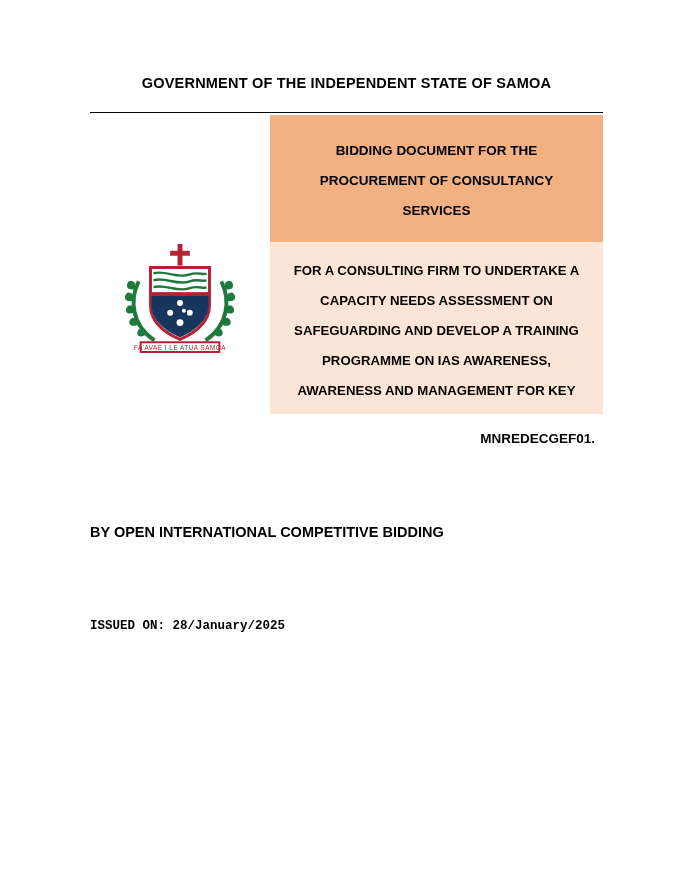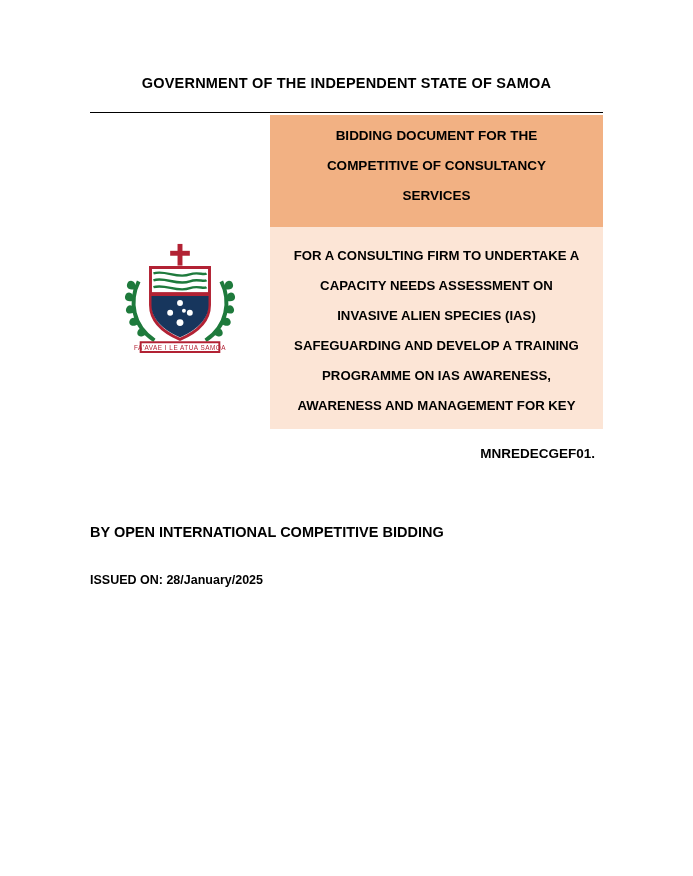--- a/index.html
+++ b/index.html
@@ -62,21 +62,21 @@
     padding-top: 125px;
   }
 
   .text-cell {
     flex: 1 1 auto;
     width: 333px;
   }
 
   .band-top {
     background: #f2b183;
-    padding: 6px 10px 16px 10px;
+    padding: 21px 10px 16px 10px;
     text-align: center;
   }
   .band-mid {
     background: #fce5d6;
     padding: 14px 8px 8px 8px;
     text-align: center;
   }
   .band-bottom {
     background: #ffffff;
     padding: 10px 8px 8px 8px;
@@ -101,23 +101,24 @@
     position: absolute;
     left: 90px;
     width: 513px;
   }
   .info-bidding {
     top: 524px;
     font-size: 14.5px;
     font-weight: bold;
   }
   .info-issued {
-    top: 573px;
+    top: 619px;
     font-size: 12.5px;
     font-weight: bold;
+    font-family: Liberation Mono, monospace;
   }
   .info-entity {
     top: 636px;
     font-size: 12.5px;
     font-weight: bold;
   }
 
   
   .crest {
     width: 118px;
@@ -179,28 +180,27 @@
           <path d="M20 104 L100 104 L100 114 L20 114 Z" fill="#ffffff" stroke="#b22234" stroke-width="2"></path>
           <text x="60" y="111.5" font-family="Liberation Sans, sans-serif" font-size="6.5" text-anchor="middle" fill="#b22234" letter-spacing="0.5">FA'AVAE I LE ATUA SAMOA</text>
         </svg>
       </div>
     </div>
 
     <div class="text-cell">
 
       <div class="band-top">
         <div class="line">BIDDING DOCUMENT FOR THE</div>
-        <div class="line">COMPETITIVE OF CONSULTANCY</div>
+        <div class="line">PROCUREMENT OF CONSULTANCY</div>
         <div class="line">SERVICES</div>
       </div>
 
       <div class="band-mid">
         <div class="line">FOR A CONSULTING FIRM TO UNDERTAKE A</div>
         <div class="line">CAPACITY NEEDS ASSESSMENT ON</div>
-        <div class="line">INVASIVE ALIEN SPECIES (IAS)</div>
         <div class="line">SAFEGUARDING AND DEVELOP A TRAINING</div>
         <div class="line">PROGRAMME ON IAS AWARENESS,</div>
         <div class="line">AWARENESS AND MANAGEMENT FOR KEY</div>
       </div>
 
       <div class="band-bottom">
         <div class="line">MNREDECGEF01.</div>
       </div>
 
     </div>

